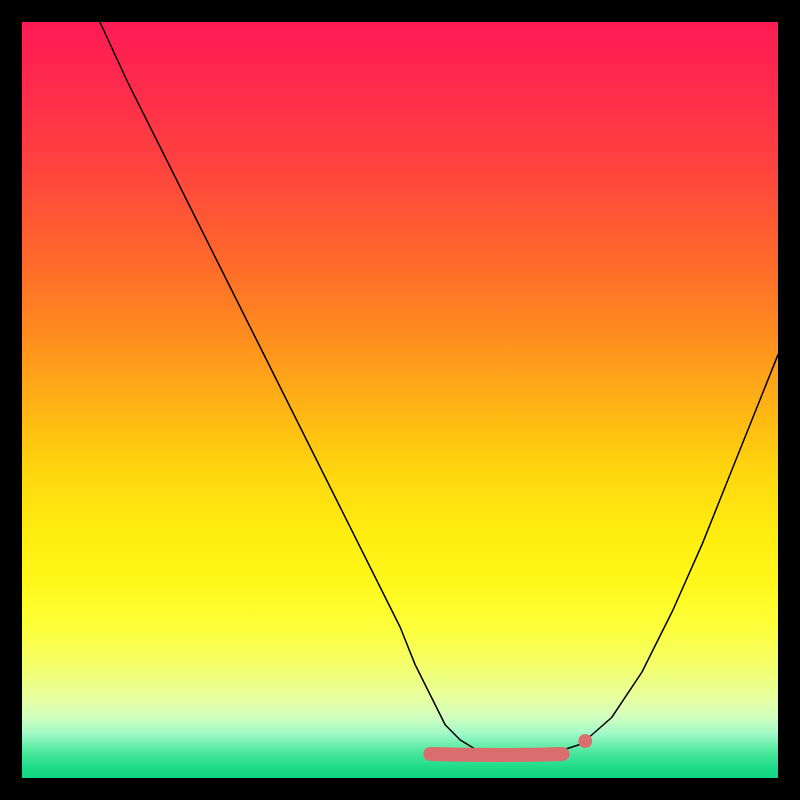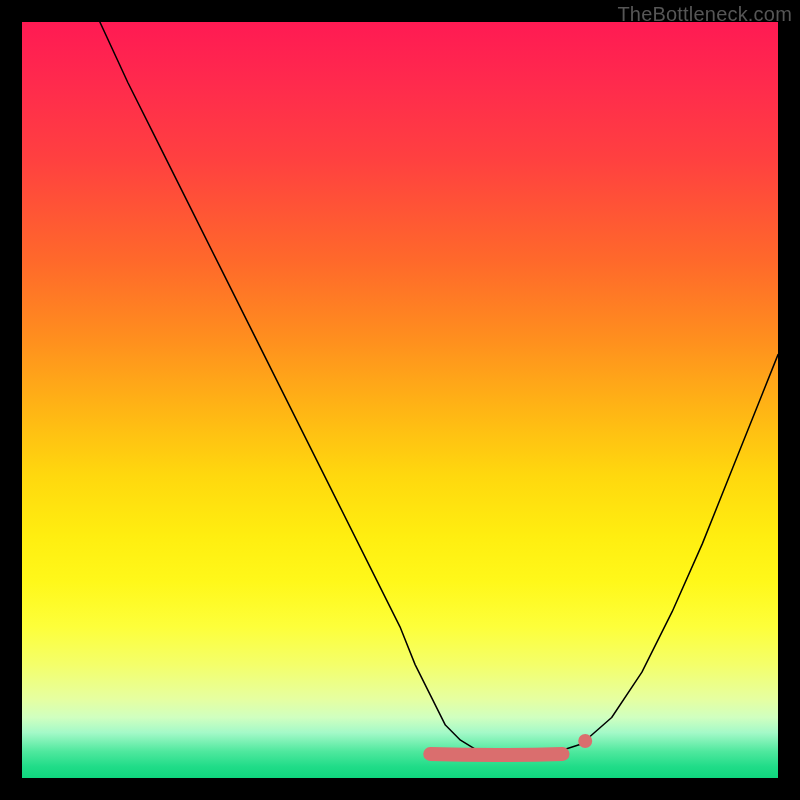--- a/index.html
+++ b/index.html
@@ -68,21 +68,20 @@
     letter-spacing: 0.2px;
     z-index: 5;
     pointer-events: none;
   }
 </style>
 </head>
 <body>
 
 <div class="stage">
 
-  <div class="watermark">TheBottleneck.com</div>
 
   <div class="plot">
     <div class="grad"></div>
 
     <svg class="svg-layer" viewBox="0 0 756 756" preserveAspectRatio="none">
       <path id="bottleneck-curve" fill="none" stroke-width="1.5" stroke-linejoin="round" stroke-linecap="round" d="M77.87 0.00 L105.84 60.48 L136.08 120.96 L166.32 181.44 L196.56 241.92 L226.80 302.40 L257.04 362.88 L287.28 423.36 L317.52 483.84 L347.76 544.32 L378.00 604.80 L393.12 642.60 L408.24 672.84 L423.36 703.08 L438.48 718.20 L453.60 727.27 L468.72 731.81 L483.84 733.32 L498.96 733.32 L514.08 733.32 L529.20 731.81 L559.44 721.98 L589.68 695.52 L619.92 650.16 L650.16 589.68 L680.40 521.64 L710.64 446.04 L740.88 370.44 L756.00 332.64" stroke="#000000"></path>
       <path id="bottom-band" fill="none" stroke-width="14" stroke-linecap="round" d="M 408.24 732.05 Q 474.39 734.05 540.54 732.05" stroke="#da6e6e"></path>
       <circle id="detached-dot" r="7" cx="563.22" cy="718.96" fill="#da6e6e" stroke="#b85a5a" stroke-width="0"></circle>
     </svg>
   </div>

